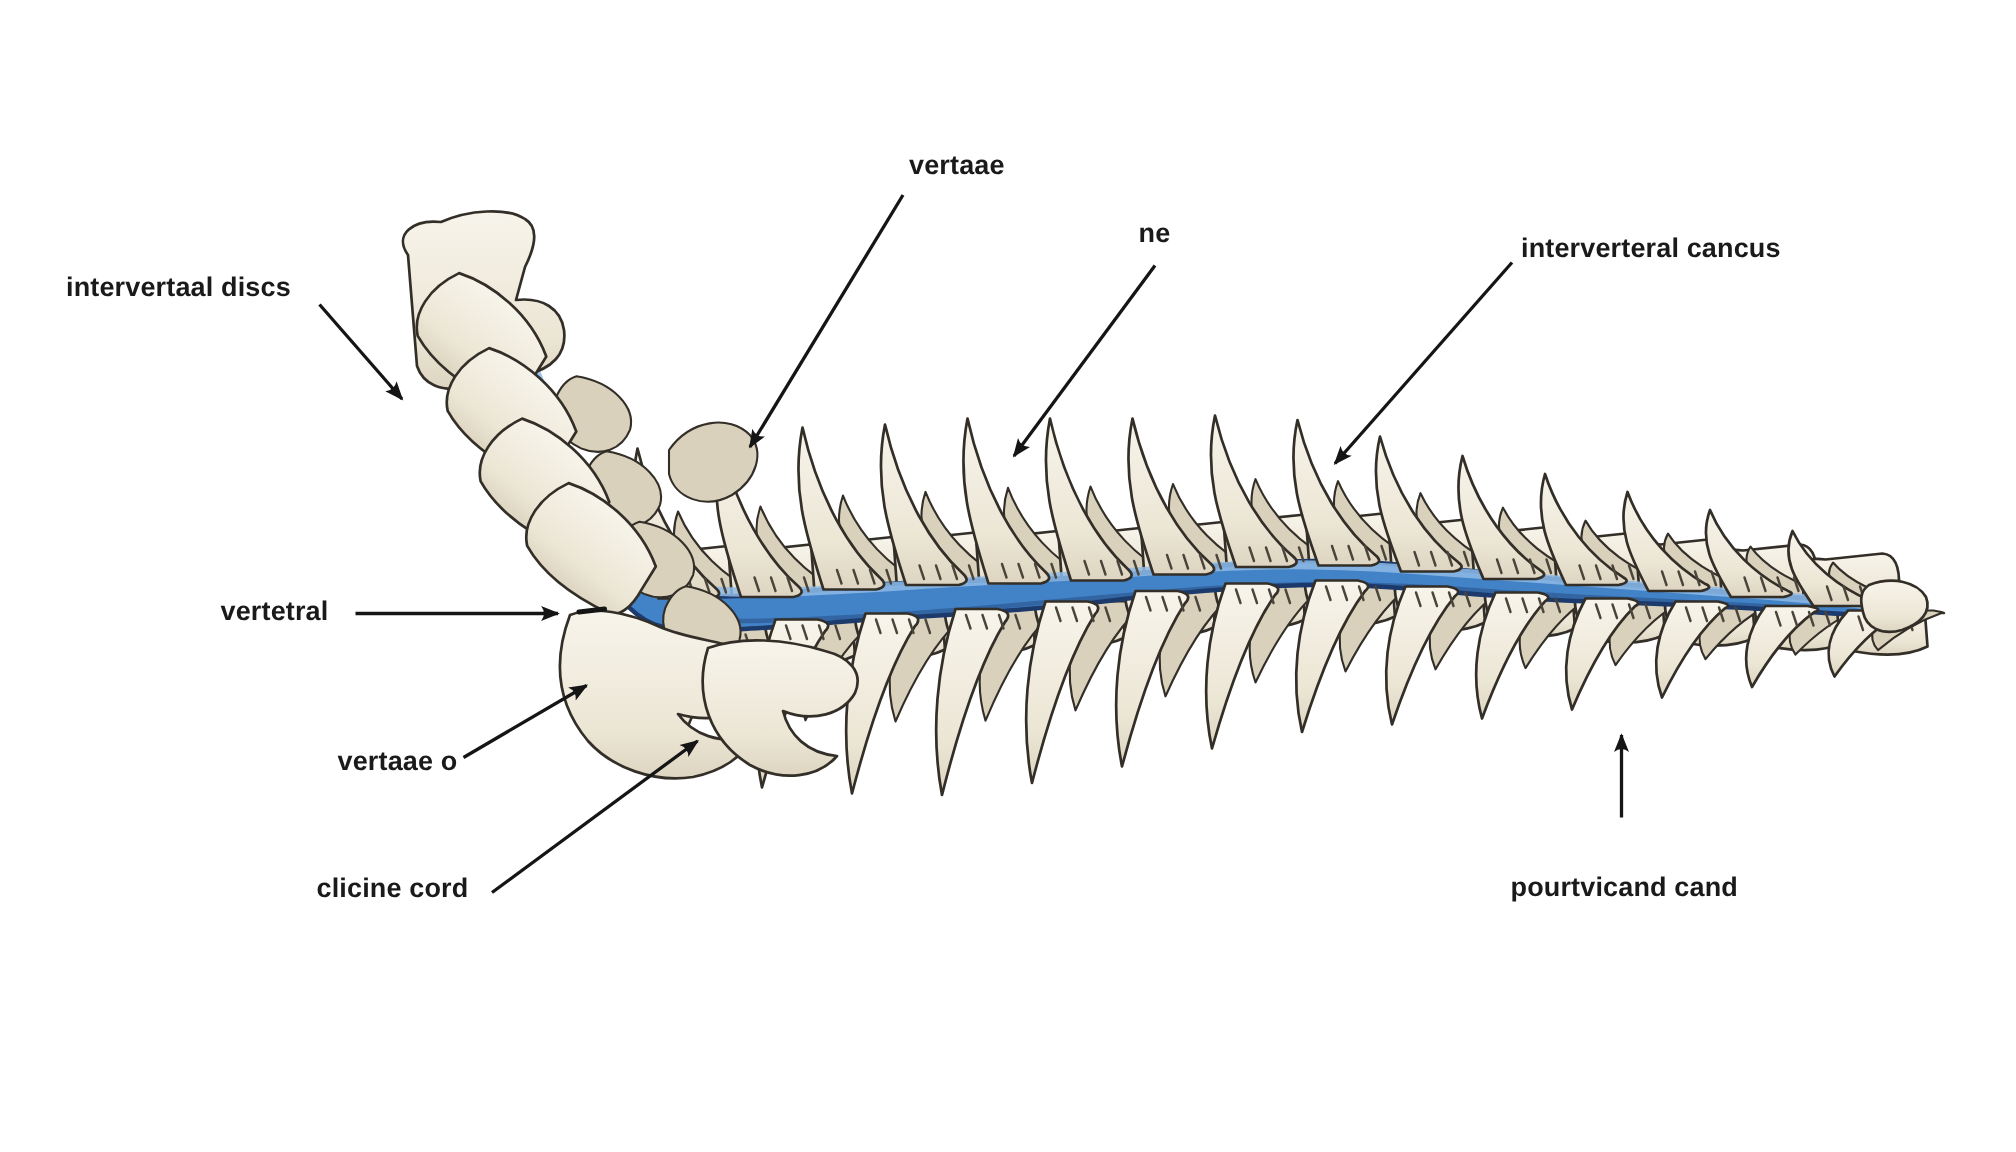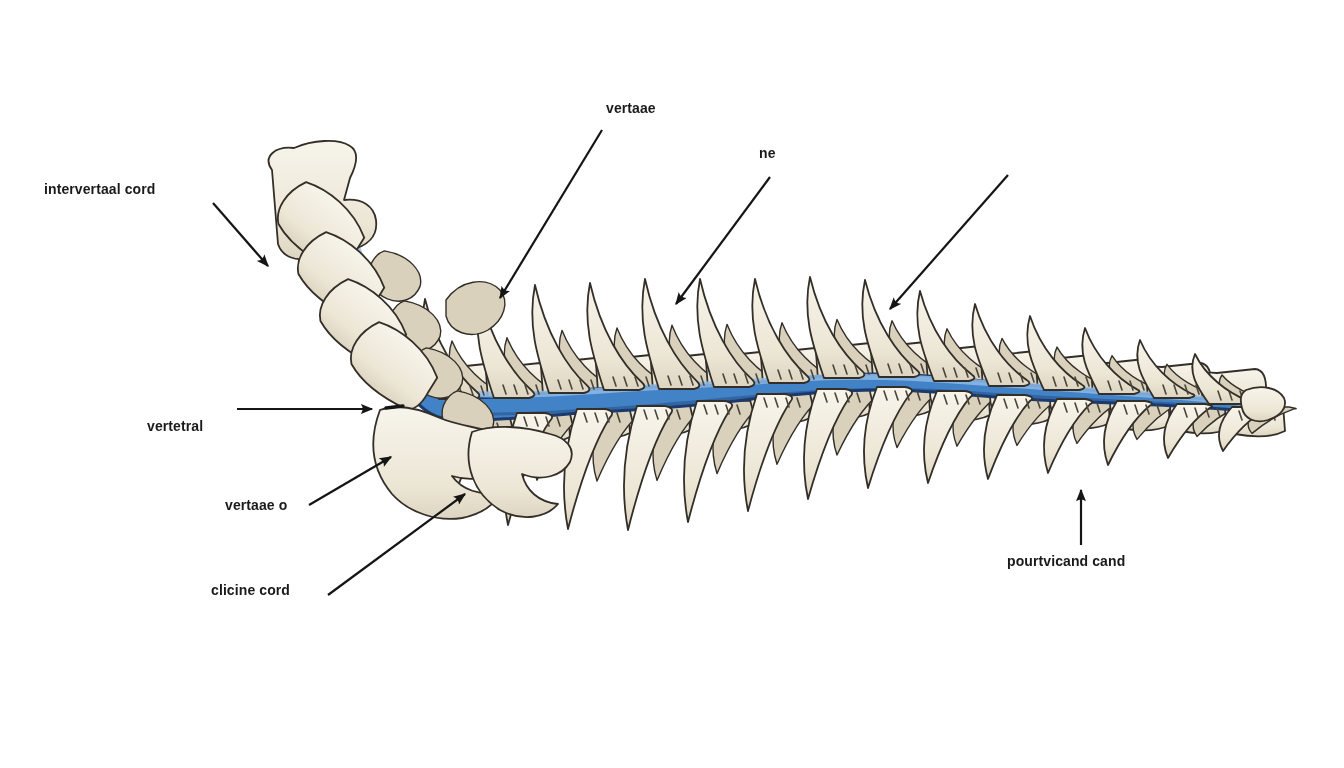--- a/index.html
+++ b/index.html
@@ -19,21 +19,21 @@
   .bone2{fill:var(--bone-shadow);stroke:var(--outline);stroke-width:1.4;stroke-linejoin:round;}
   .ridge{stroke:#4a443a;stroke-width:1.6;stroke-linecap:round;}
   .canal-fill{fill:var(--canal-blue);stroke:var(--canal-dark);stroke-width:3;stroke-linejoin:round;}
   .canal-hl{fill:none;stroke:var(--canal-light);stroke-width:6;stroke-linecap:round;opacity:.85;}
   .canal-shade{fill:none;stroke:var(--canal-dark);stroke-width:3;stroke-linecap:round;opacity:.4;}
   .arrow{fill:none;stroke:var(--arrow);stroke-width:2.2;}
   .dash{stroke:var(--arrow);stroke-width:3.4;stroke-linecap:round;}
   .arrowhead{fill:var(--arrow);}
   .lbl{
     position:absolute;white-space:nowrap;
-    font-size:14px;font-weight:700;line-height:1.15;
+    font-size:18px;font-weight:700;line-height:1.15;
     color:var(--label-text);letter-spacing:.1px;
   }
 </style>
 </head>
 <body>
 
 <div id="stage">
 
   <svg id="spine-art" viewBox="0 0 1344 768">
     <defs>
@@ -285,21 +285,22 @@
       <path class="arrow" marker-end="url(#ah)" d="M770 177 L676 304"></path>
       <path class="arrow" marker-end="url(#ah)" d="M1008 175 L890 309"></path>
       <path class="arrow" marker-end="url(#ah)" d="M237 409 L372 409"></path>
       <path class="dash" d="M386 408 L403 406"></path>
       <path class="arrow" marker-end="url(#ah)" d="M309 505 L391 457"></path>
       <path class="arrow" marker-end="url(#ah)" d="M328 595 L465 494"></path>
       <path class="arrow" marker-end="url(#ah)" d="M1081 545 L1081 490"></path>
     </g>
   </svg>
 
-  <div class="lbl" style="left:44px;top:181px">intervertaal cord</div>
+  <div class="lbl" style="left:44px;top:181px">intervertaal discs</div>
   <div class="lbl" style="left:606px;top:100px">vertaae</div>
   <div class="lbl" style="left:759px;top:145px">ne</div>
-  <div class="lbl" style="left:147px;top:418px">vertetral</div>
+  <div class="lbl" style="left:1014px;top:155px">interverteral cancus</div>
+  <div class="lbl" style="left:147px;top:397px">vertetral</div>
   <div class="lbl" style="left:225px;top:497px">vertaae o</div>
   <div class="lbl" style="left:211px;top:582px">clicine cord</div>
-  <div class="lbl" style="left:1007px;top:553px">pourtvicand cand</div>
+  <div class="lbl" style="left:1007px;top:581px">pourtvicand cand</div>
 
 </div>
 
 </body></html>

